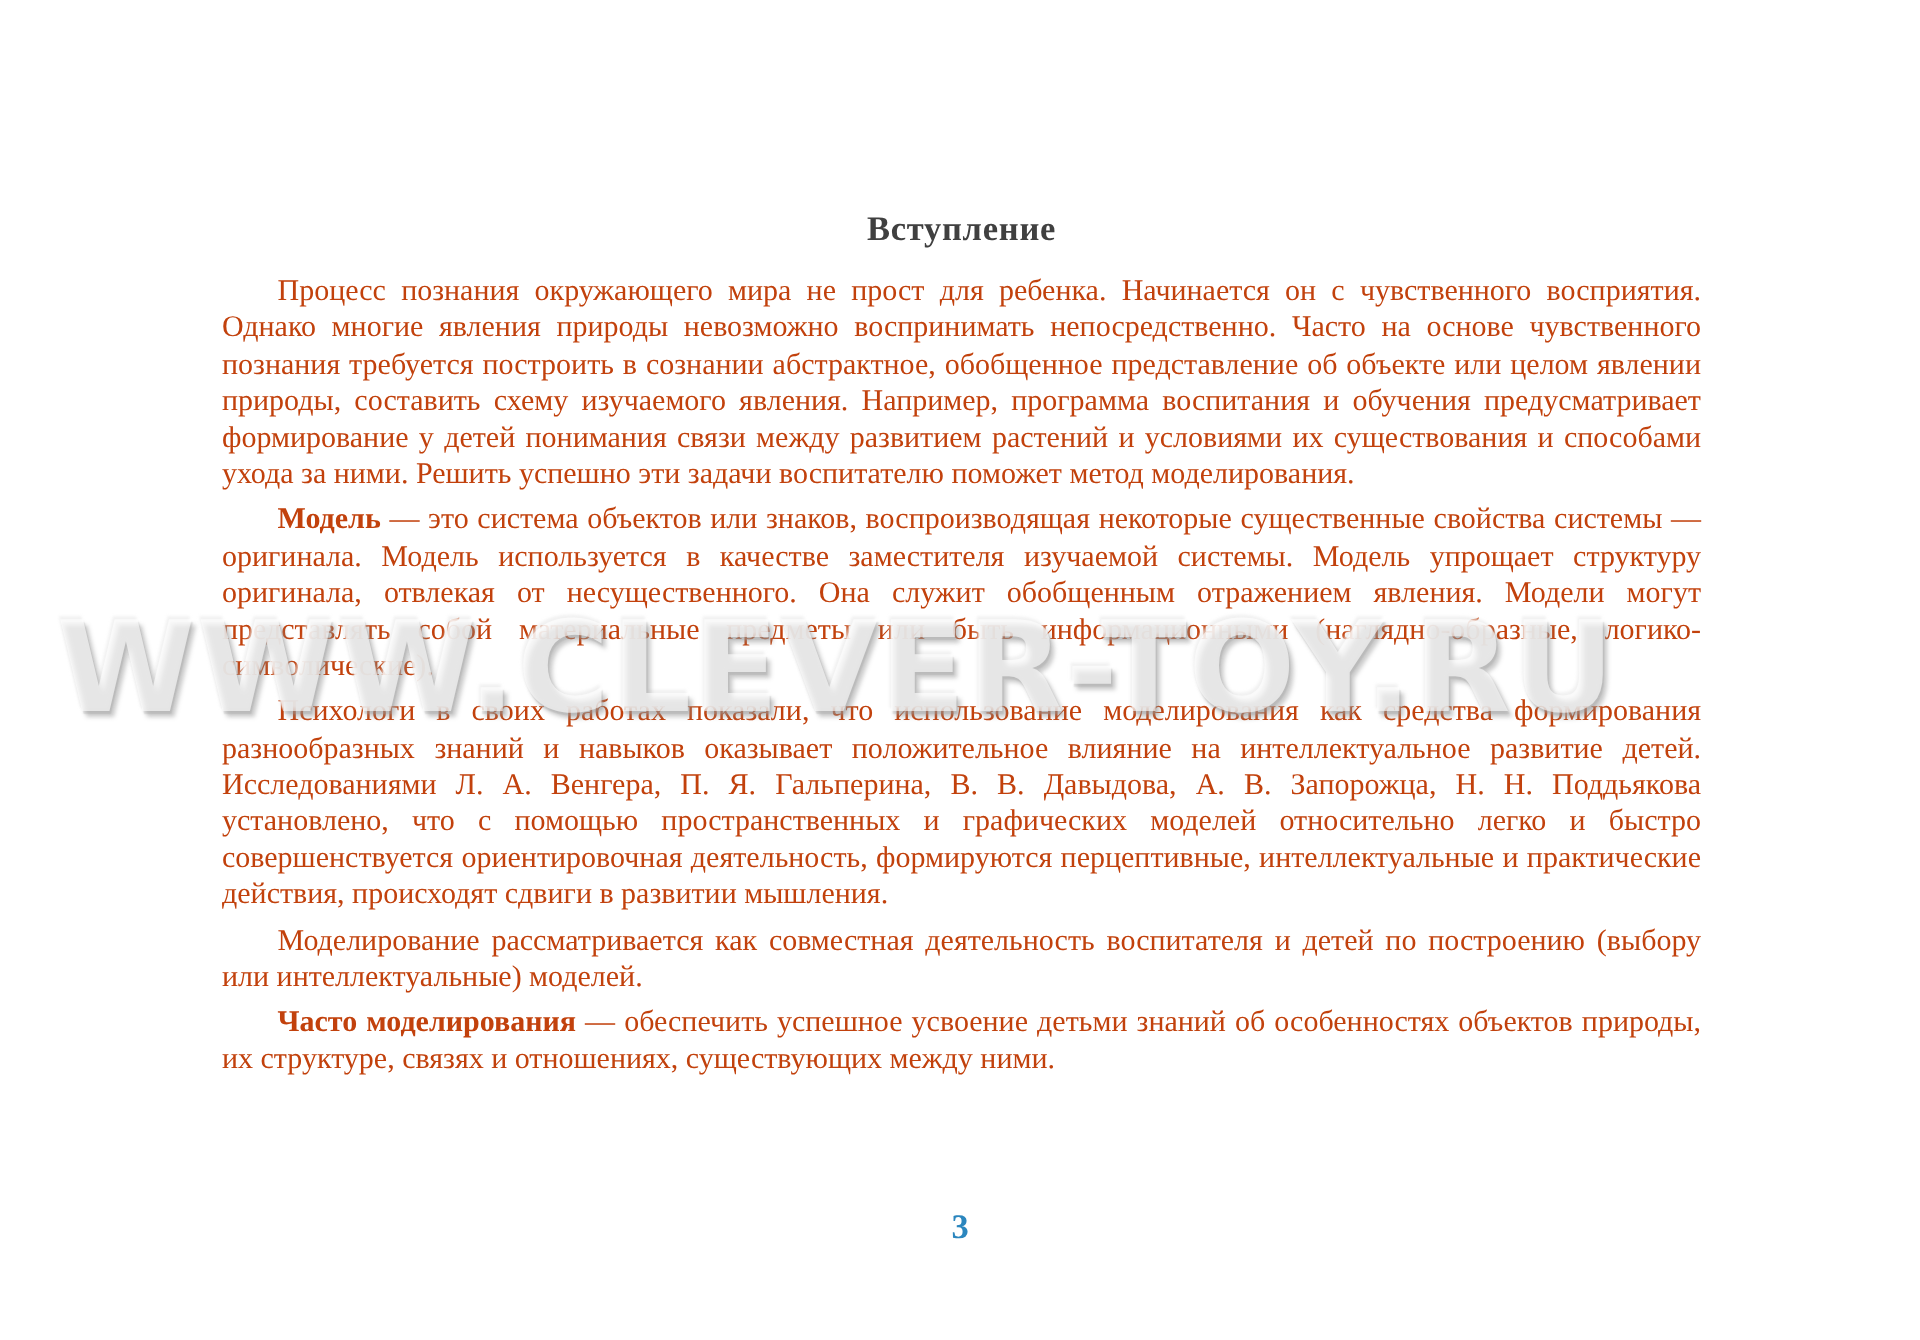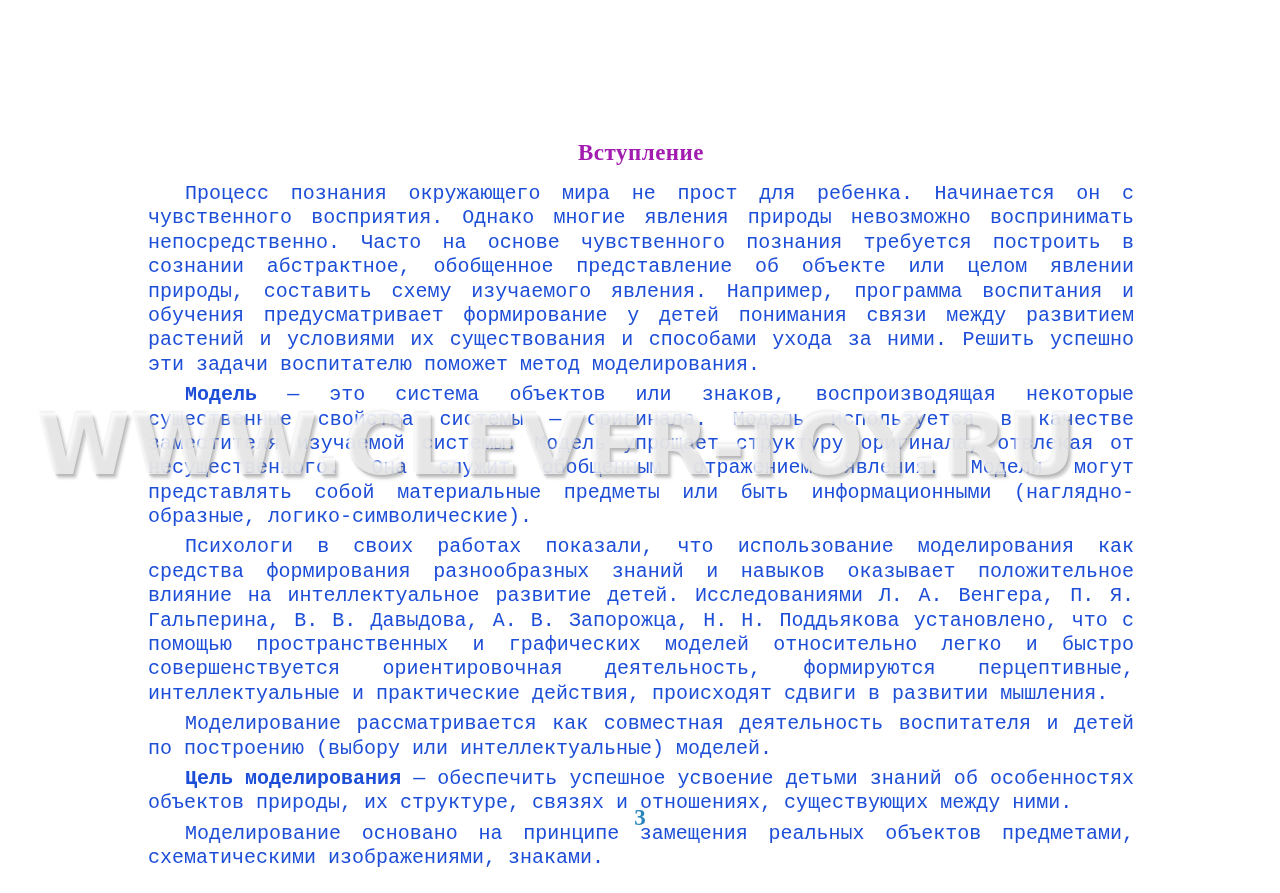--- a/index.html
+++ b/index.html
@@ -20,32 +20,31 @@
     left: 148px;
     top: 140px;
     width: 986px;
     z-index: 1;
   }
   .title {
     margin: 0 0 16px 0;
     text-align: center;
     font-size: 23px;
     font-weight: bold;
-    color: #a21caf;
+    color: #404040;
     letter-spacing: 0.5px;
   }
   .para {
     margin: 0 0 6px 0;
     font-size: 20px;
     line-height: 1.22;
-    color: #1d4ed8;
+    color: #c2410c;
     text-align: justify;
     text-indent: 37px;
     hyphens: auto;
-    font-family: Liberation Mono, monospace;
     -webkit-hyphens: auto;
   }
   .lead {
     font-weight: bold;
     margin-top: 40px;
   }
   .watermark {
     position: absolute;
     top: 396px;
     left: 0;
@@ -89,21 +88,20 @@
     <h1 class="title">Вступление</h1>
 
     <p class="para"><span class="lead"></span><span>Процесс познания окружающего мира не прост для ребенка. Начинается он с чувственного восприятия. Однако многие явления природы невозможно воспринимать непосредственно. Часто на основе чувственного познания требуется построить в сознании абстрактное, обобщенное представление об объекте или целом явлении природы, составить схему изучаемого явления. Например, программа воспитания и обучения предусматривает формирование у детей понимания связи между развитием растений и условиями их существования и способами ухода за ними. Решить успешно эти задачи воспитателю поможет метод моделирования.</span></p>
 
     <p class="para"><span class="lead">Модель</span><span> — это система объектов или знаков, воспроизводящая некоторые существенные свойства системы — оригинала. Модель используется в качестве заместителя изучаемой системы. Модель упрощает структуру оригинала, отвлекая от несущественного. Она служит обобщенным отражением явления. Модели могут представлять собой материальные предметы или быть информационными (наглядно-образные, логико-символические).</span></p>
 
     <p class="para"><span class="lead"></span><span>Психологи в своих работах показали, что использование моделирования как средства формирования разнообразных знаний и навыков оказывает положительное влияние на интеллектуальное развитие детей. Исследованиями Л. А. Венгера, П. Я. Гальперина, В. В. Давыдова, А. В. Запорожца, Н. Н. Поддьякова установлено, что с помощью пространственных и графических моделей относительно легко и быстро совершенствуется ориентировочная деятельность, формируются перцептивные, интеллектуальные и практические действия, происходят сдвиги в развитии мышления.</span></p>
 
     <p class="para"><span class="lead"></span><span>Моделирование рассматривается как совместная деятельность воспитателя и детей по построению (выбору или интеллектуальные) моделей.</span></p>
 
-    <p class="para"><span class="lead">Цель моделирования</span><span> — обеспечить успешное усвоение детьми знаний об особенностях объектов природы, их структуре, связях и отношениях, существующих между ними.</span></p>
+    <p class="para"><span class="lead">Часто моделирования</span><span> — обеспечить успешное усвоение детьми знаний об особенностях объектов природы, их структуре, связях и отношениях, существующих между ними.</span></p>
 
-    <p class="para"><span class="lead"></span><span>Моделирование основано на принципе замещения реальных объектов предметами, схематическими изображениями, знаками.</span></p>
 
   </div>
 
   <div class="page-number">3</div>
 
 </div>
 
 </body></html>

